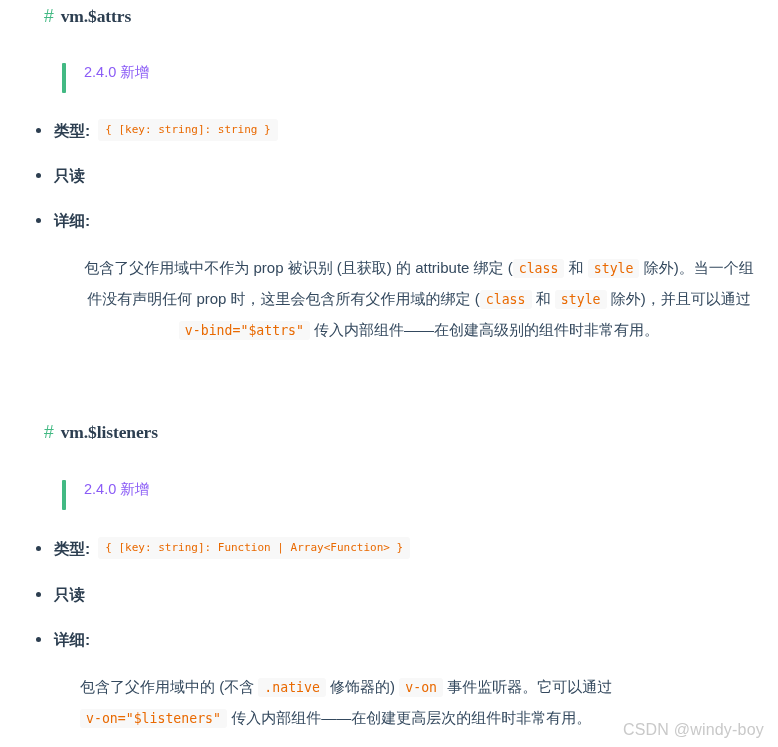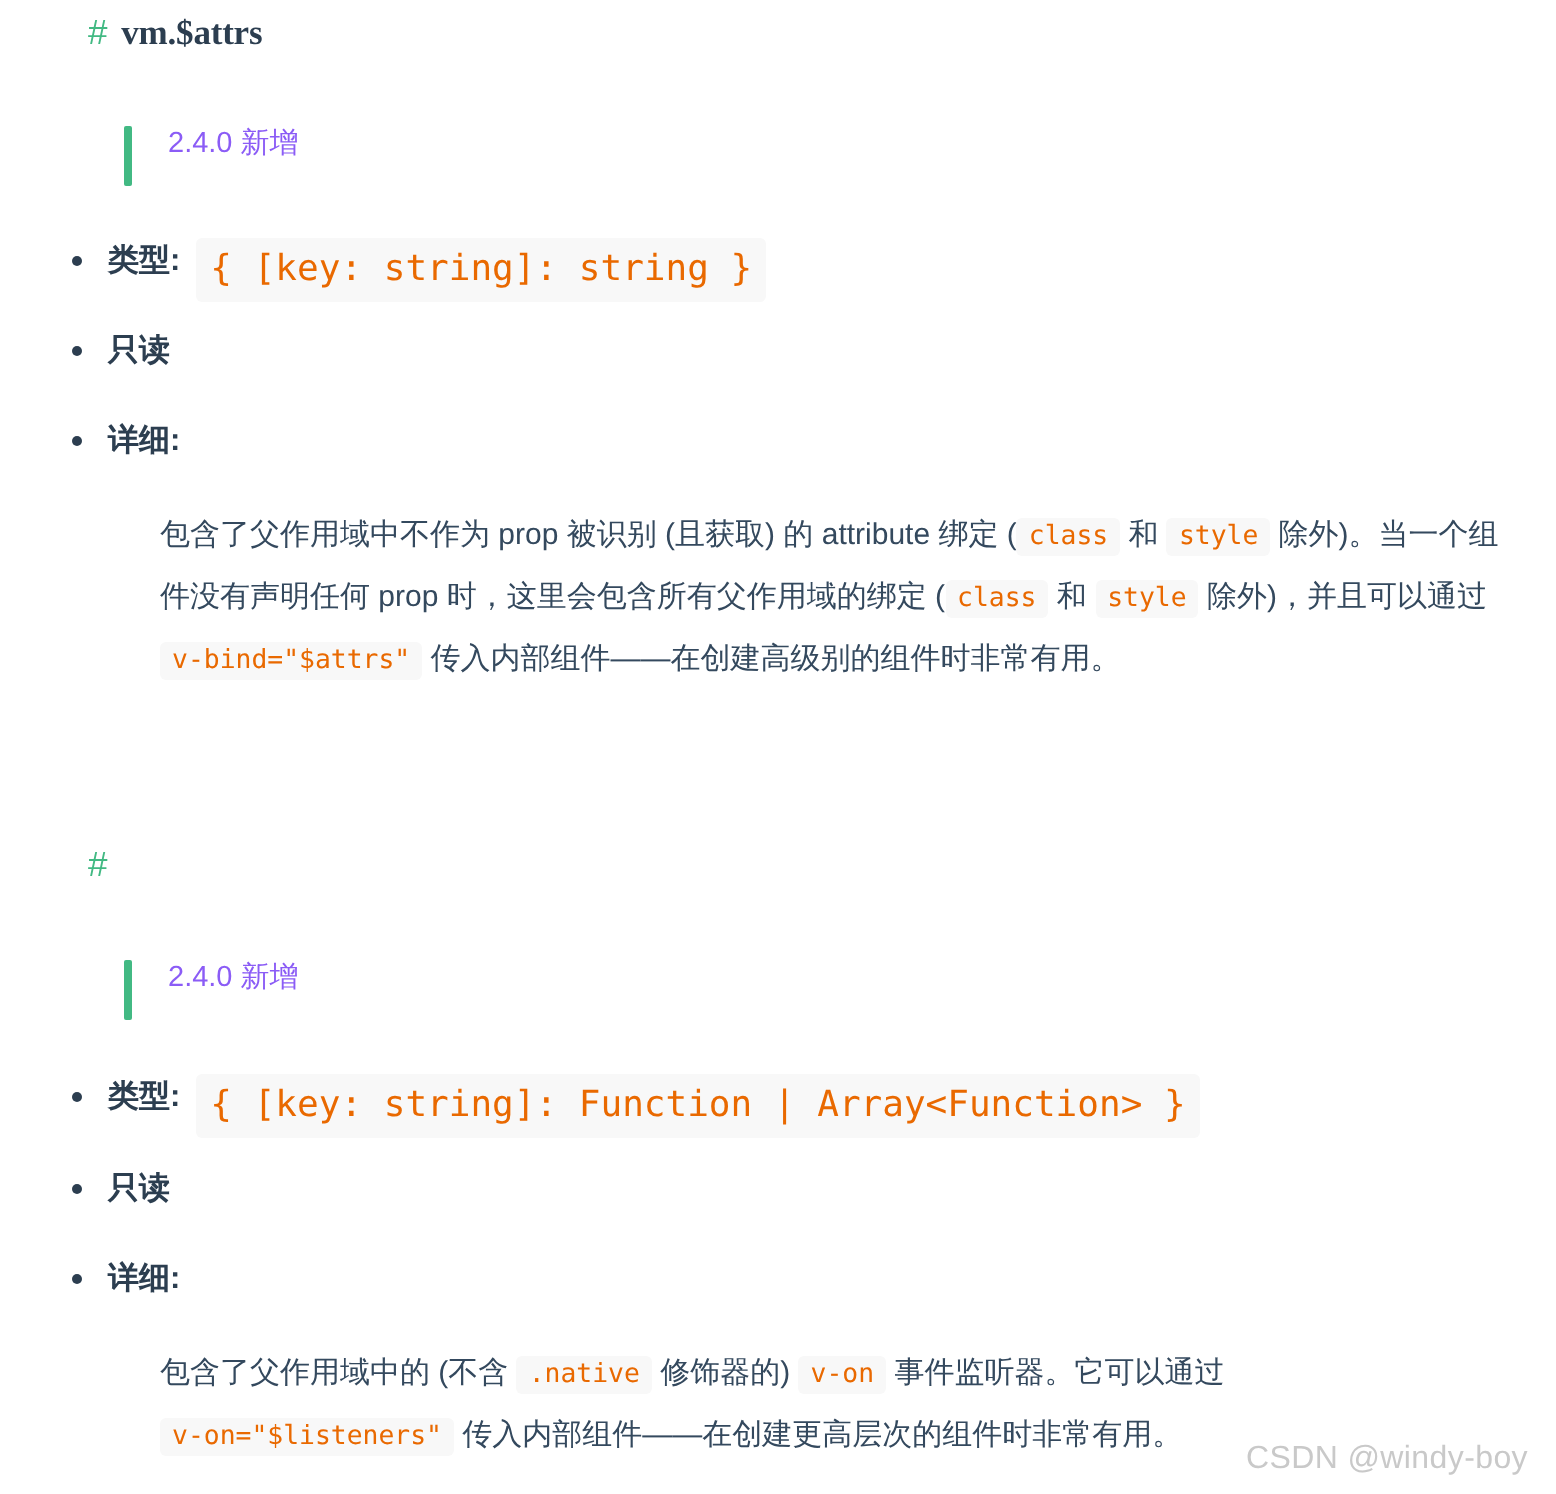--- a/index.html
+++ b/index.html
@@ -112,21 +112,21 @@
     color: #e96900;
     font-size: 13.2px;
     padding: 2px 5px;
     border-radius: 3px;
     white-space: pre;
     line-height: 1.45;
   }
   .code-type {
     margin-left: 8px;
     color: #e96900;
-    font-size: 18px;
+    font-size: 11px;
     padding: 3px 7px;
   }
 
   
   .detail-para {
     position: absolute;
     left: 0;
     padding-left: 80px;
     padding-right: 20px;
     font-size: 15px;
@@ -178,27 +178,28 @@
   <div class="bullet-row" style="top:164px;">
     <span class="bullet-dot"></span>
     <span class="bullet-label">只读</span>
   </div>
 
   <div class="bullet-row" style="top:209px;">
     <span class="bullet-dot"></span>
     <span class="bullet-label">详细:</span>
   </div>
 
-  <div class="detail-para" style="top:252px;">
+  <div class="detail-para" style="top:252px;text-align:center;">
     <span>包含了父作用域中不作为 prop 被识别 (且获取) 的 attribute 绑定 (</span><code class="code">class</code><span> 和 </span><code class="code">style</code><span> 除外)。当一个组件没有声明任何 prop 时，这里会包含所有父作用域的绑定 (</span><code class="code">class</code><span> 和 </span><code class="code">style</code><span> 除外)，并且可以通过 </span><code class="code">v-bind="$attrs"</code><span> 传入内部组件——在创建高级别的组件时非常有用。</span>
   </div>
 
   <div class="section" style="top:422px;">
     <h2 class="doc-heading">
       <span class="anchor-hash">#</span>
+      <span class="heading-text">vm.$listeners</span>
     </h2>
   </div>
 
   <div class="quote" style="position:absolute; top:478px;">
     <span class="quote-bar"></span>
     <span class="quote-text">2.4.0 新增</span>
   </div>
 
   <div class="bullet-row" style="top:537px;">
     <span class="bullet-dot"></span>

